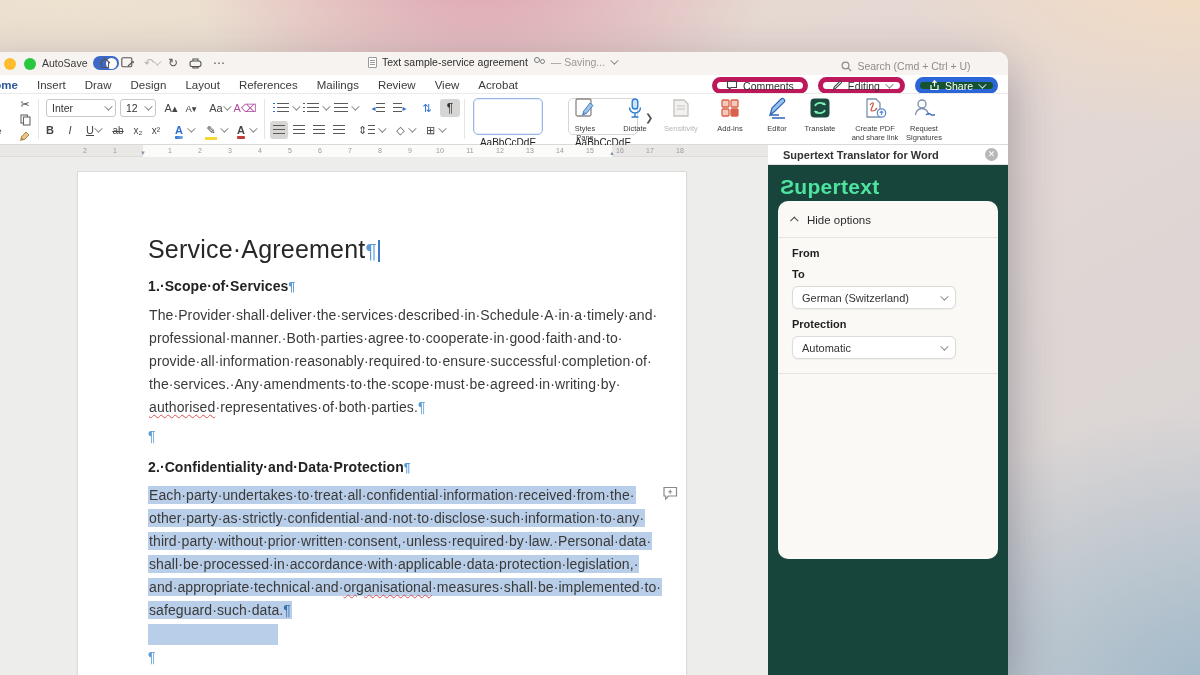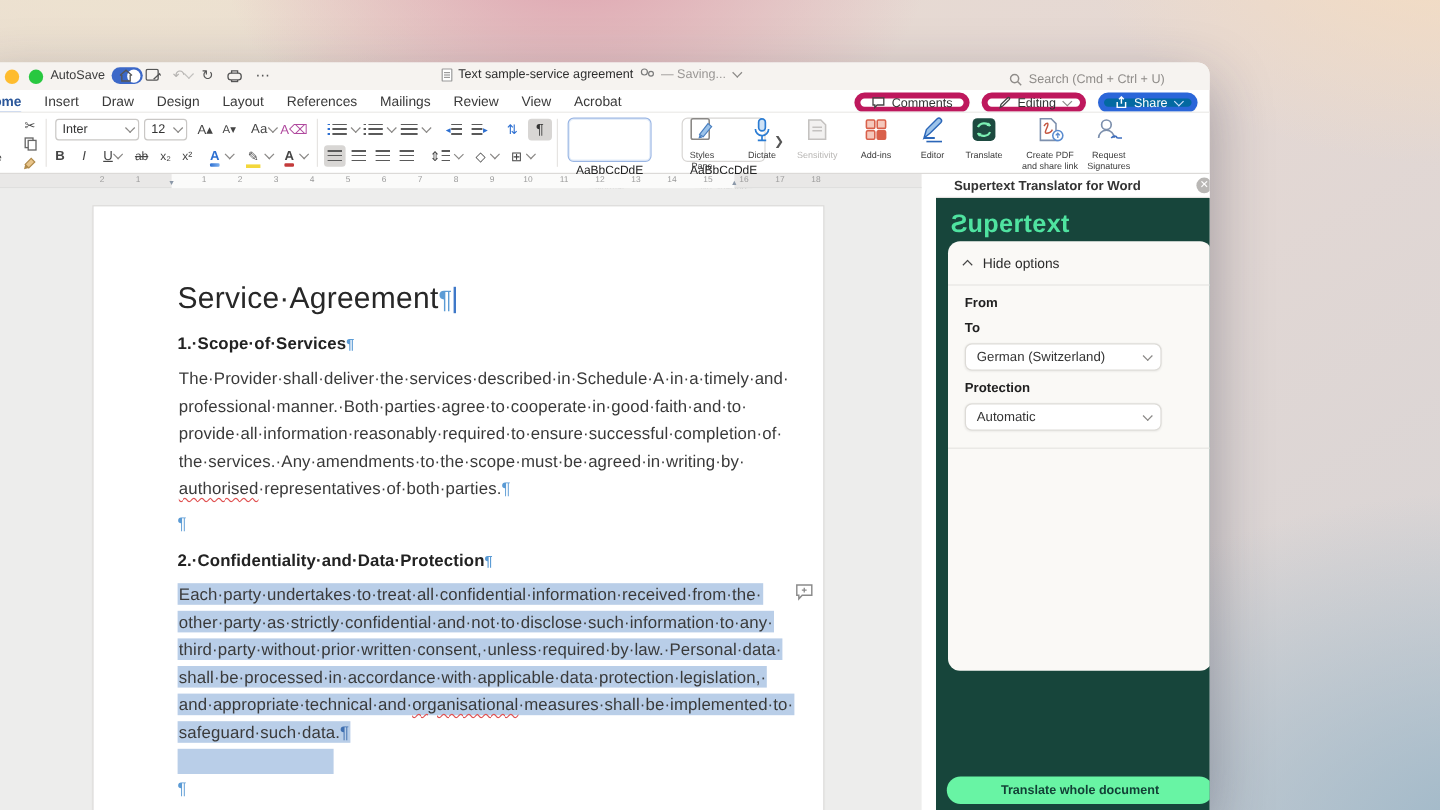--- a/index.html
+++ b/index.html
@@ -39,21 +39,21 @@
   .people .h1 { left:1px; top:0; width:6px; height:6px; border-radius:50%; }
   .people .h2 { left:7px; top:2px; width:5px; height:5px; border-radius:50%; }
   .saving { color:#9a9795; }
   .chev { display:inline-block; width:6px; height:6px; border-right:1.3px solid #8a8886; border-bottom:1.3px solid #8a8886; transform:rotate(45deg) translateY(-2px); }
   .chev.up { transform:rotate(-135deg) translateY(-1px); border-color:#444; }
   
   .searchbar { position:absolute; top:8px; left:800px; width:260px; display:flex; align-items:center; justify-content:center; gap:5px; font-size:10.5px; color:#8f8c89; }
   .rightctl { position:absolute; top:25px; right:10px; display:flex; gap:10px; align-items:center; }
   .pill { display:flex; align-items:center; gap:5px; height:17px; padding:0 9px; border-radius:9px;
      background:#fff; border:5px solid #be185d; font-size:10.5px; color:#333; box-shadow:0 0.5px 1px rgba(0,0,0,.08); }
-  .pill.share { background:#0369a1; border-color:#2b66d9; color:#fff; }
+  .pill.share { background:#14532d; border-color:#2b66d9; color:#fff; }
   .pill.share .chev { border-color:#cfe0ff; }
   
   .tabrow { position:absolute; left:10px; top:24px; height:18px; display:flex; gap:19px; align-items:center; }
   .tab { font-size:11.5px; color:#3a3a3a; position:relative; white-space:nowrap; }
   .tab.active { color:#2b579a; font-weight:700; }
   .tab.active:after { content:""; position:absolute; left:0; right:0; bottom:-4px; height:2px; background:#2b66d9; border-radius:1px; }
   
   .ribbon { position:absolute; left:0; top:41px; width:100%; height:52px; background:#fff; border-top:1px solid #eceae8; border-bottom:1px solid #dcdad8; }
   .rsep { position:absolute; top:5px; height:40px; width:1px; background:#e6e4e2; }
   .rbtn { position:absolute; display:flex; align-items:center; justify-content:center; color:#454545; font-size:11px; }
@@ -99,21 +99,21 @@
   .lt.sel { background:#b9cee8; }
   .pil { color:#5b9bd5; }
   .doc-title { font-size:25px; line-height:30px; color:#272727; font-weight:500; letter-spacing:.2px; }
   .doc-title .pil { font-size:21px; }
   .caret { display:inline-block; width:2px; height:22px; background:#3f78c8; vertical-align:-4px; margin-left:1px; }
   .dhead { font-size:14px; font-weight:700; color:#222; }
   .sq { text-decoration:underline; text-decoration-style:wavy; text-decoration-color:#e05252; text-decoration-thickness:1px; text-underline-offset:2px; }
   .selblock { position:absolute; background:#b9cee8; }
   .comment-ic { position:absolute; left:584px; top:314px; width:17px; height:15px; color:#8a8a8a; }
   
-  .panel { position:absolute; left:792px; top:93px; width:240px; height:530px;margin-left:12px; }
+  .panel { position:absolute; left:792px; top:93px; width:240px; height:530px; }
   .phead { position:absolute; left:0; top:0; width:100%; height:20px; background:#fff; border-bottom:1px solid #e3e1df; display:flex; align-items:center; }
   .phead .ptitle { font-size:11px; font-weight:700; color:#333; margin-left:15px; flex:1; }
   .pclose { width:13px; height:13px; border-radius:50%; background:#b9b7b5; color:#fff; font-size:9px; line-height:13px; text-align:center; margin-right:10px; }
   .pbody { position:absolute; left:0; top:20px; width:100%; height:510px; background:#17453b; }
   .logo { position:absolute; left:12px; top:10px; font-size:21px; font-weight:600; color:#4fe3a0; letter-spacing:.3px; }
   .logo .flip { display:inline-block; transform:scaleX(-1); }
   .card { position:absolute; left:10px; top:36px; width:220px; height:358px; background:#faf9f6; border-radius:10px; padding:9px 14px; }
   .hidebar { display:flex; align-items:center; gap:9px; height:20px; }
   .hidebar .hlabel { font-size:11.5px; color:#2b2b2b; }
   .cdiv { height:1px; background:#e7e5e2; margin:7px -14px 4px; }
@@ -515,18 +515,17 @@
                 <span class="chev"></span>
               </div>
               <div class="flabel">Protection</div>
               <div class="dropdown">
                 <span class="dval">Automatic</span>
                 <span class="chev"></span>
               </div>
             </div>
           <div class="cdiv" style="margin-top:14px"></div>
         </div>
-        <div class="pbtn-whole">Translate whole document</div>
       </div>
     </div>
 
   </div>
 </div>
 
 </body></html>

